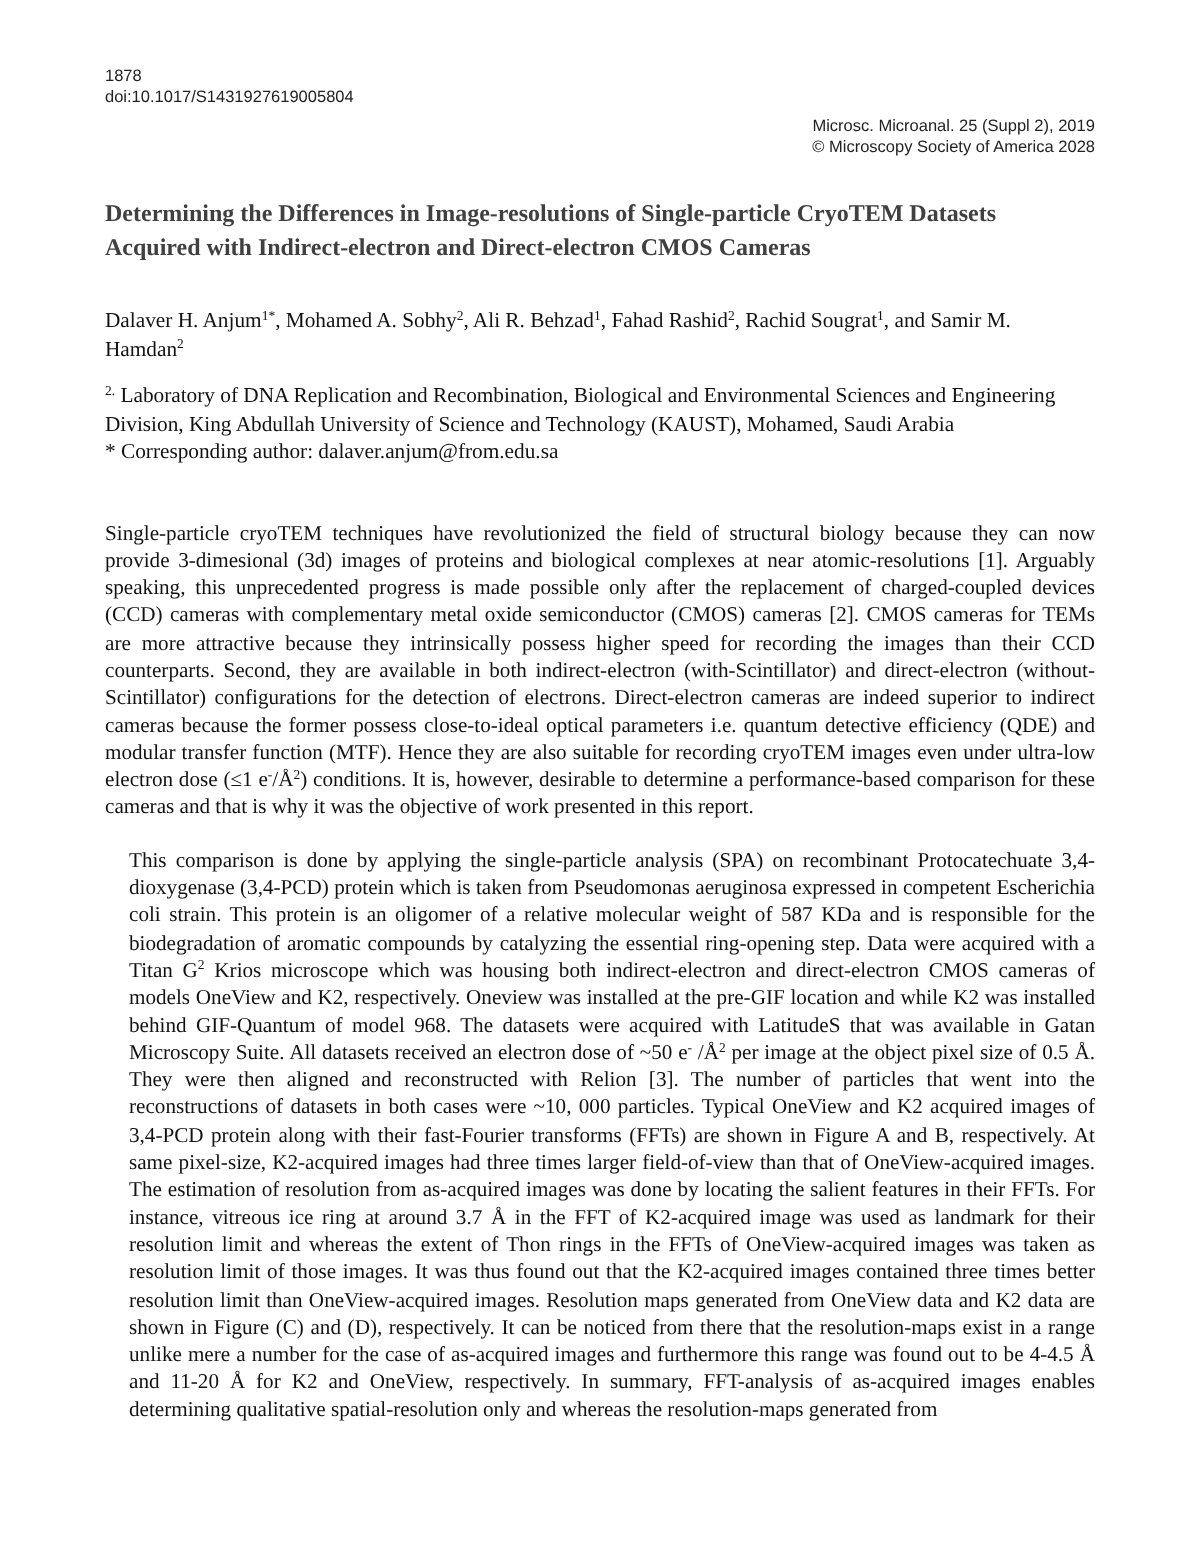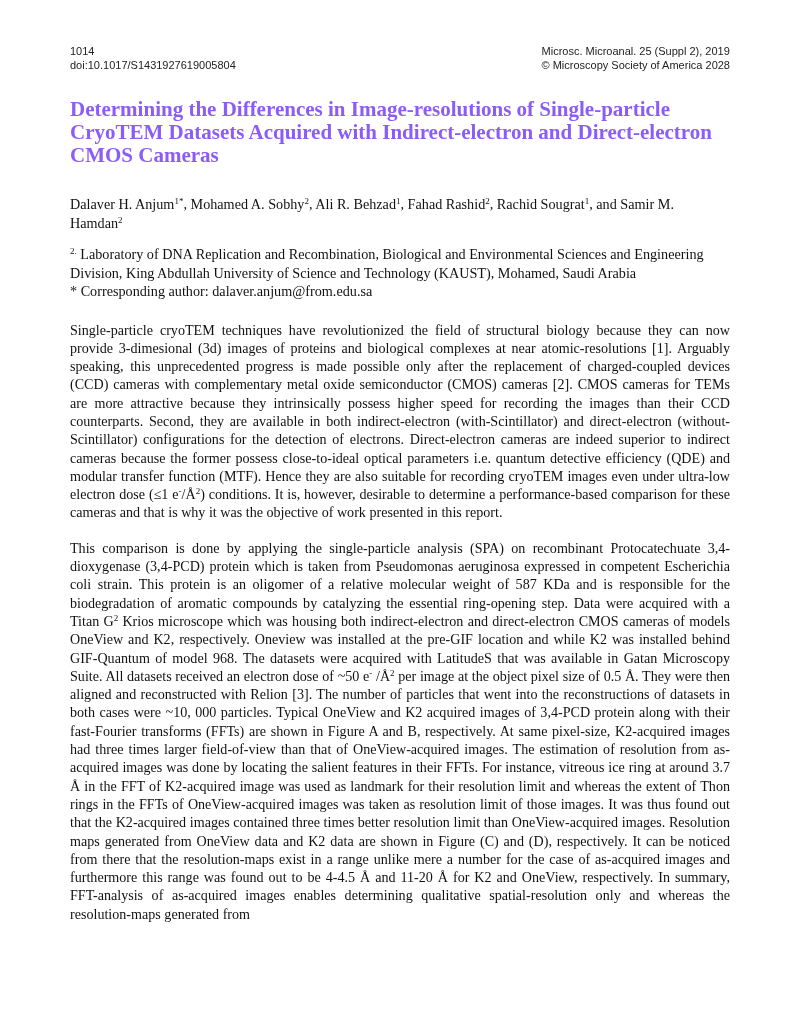--- a/index.html
+++ b/index.html
@@ -1,35 +1,35 @@
 <!DOCTYPE html>
 <html><head>
   <meta charset="utf-8">
   <style>
     html, body { margin: 0; padding: 0; background: #ffffff; }
     body { width: 800px; height: 1036px; position: relative; overflow: hidden; color: #111; }
     .page { position: absolute; left: 70px; top: 44px; width: 660px; }
     .running-head { display: flex; justify-content: space-between; font-family: "Liberation Sans", sans-serif; font-size: 11px; line-height: 14px; color: #222; }
-    .rh-right { text-align: left; }
-    .title { margin: 26px 0 0 0; font-family: "Liberation Serif", serif; font-weight: bold; font-size: 21px; line-height: 23px; color: #8b5cf6; }
+    .rh-right { text-align: center; margin-top: 33px; }
+    .title { margin: 26px 0 0 0; font-family: "Liberation Serif", serif; font-weight: bold; font-size: 16px; line-height: 23px; color: #404040; }
     .authors { margin-top: 28px; font-family: "Liberation Serif", serif; font-size: 14.2px; line-height: 18.5px; }
     .affils { margin-top: 13px; font-family: "Liberation Serif", serif; font-size: 14.2px; line-height: 18.5px; }
     sup { font-size: 9px; line-height: 0; vertical-align: 5px; }
     .body-para { font-family: "Liberation Serif", serif; font-size: 14.1px; line-height: 18.3px; text-align: justify; margin: 0; }
-    .p1 { margin-top: 20px; }
-    .p2 { margin-top: 17px; }
+    .p1 { margin-top: 36px; }
+    .p2 { margin-top: 17px; margin-left: 16px; }
   </style>
 </head>
 <body>
 
 <div class="page">
 
   <div class="running-head">
     <div>
-      <div>1014</div>
+      <div>1878</div>
       <div>doi:10.1017/S1431927619005804</div>
     </div>
     <div class="rh-right">
       <div>Microsc. Microanal. 25 (Suppl 2), 2019</div>
       <div>© Microscopy Society of America 2028</div>
     </div>
   </div>
 
   <h1 class="title">Determining the Differences in Image-resolutions of Single-particle CryoTEM Datasets Acquired with Indirect-electron and Direct-electron CMOS Cameras</h1>
 

